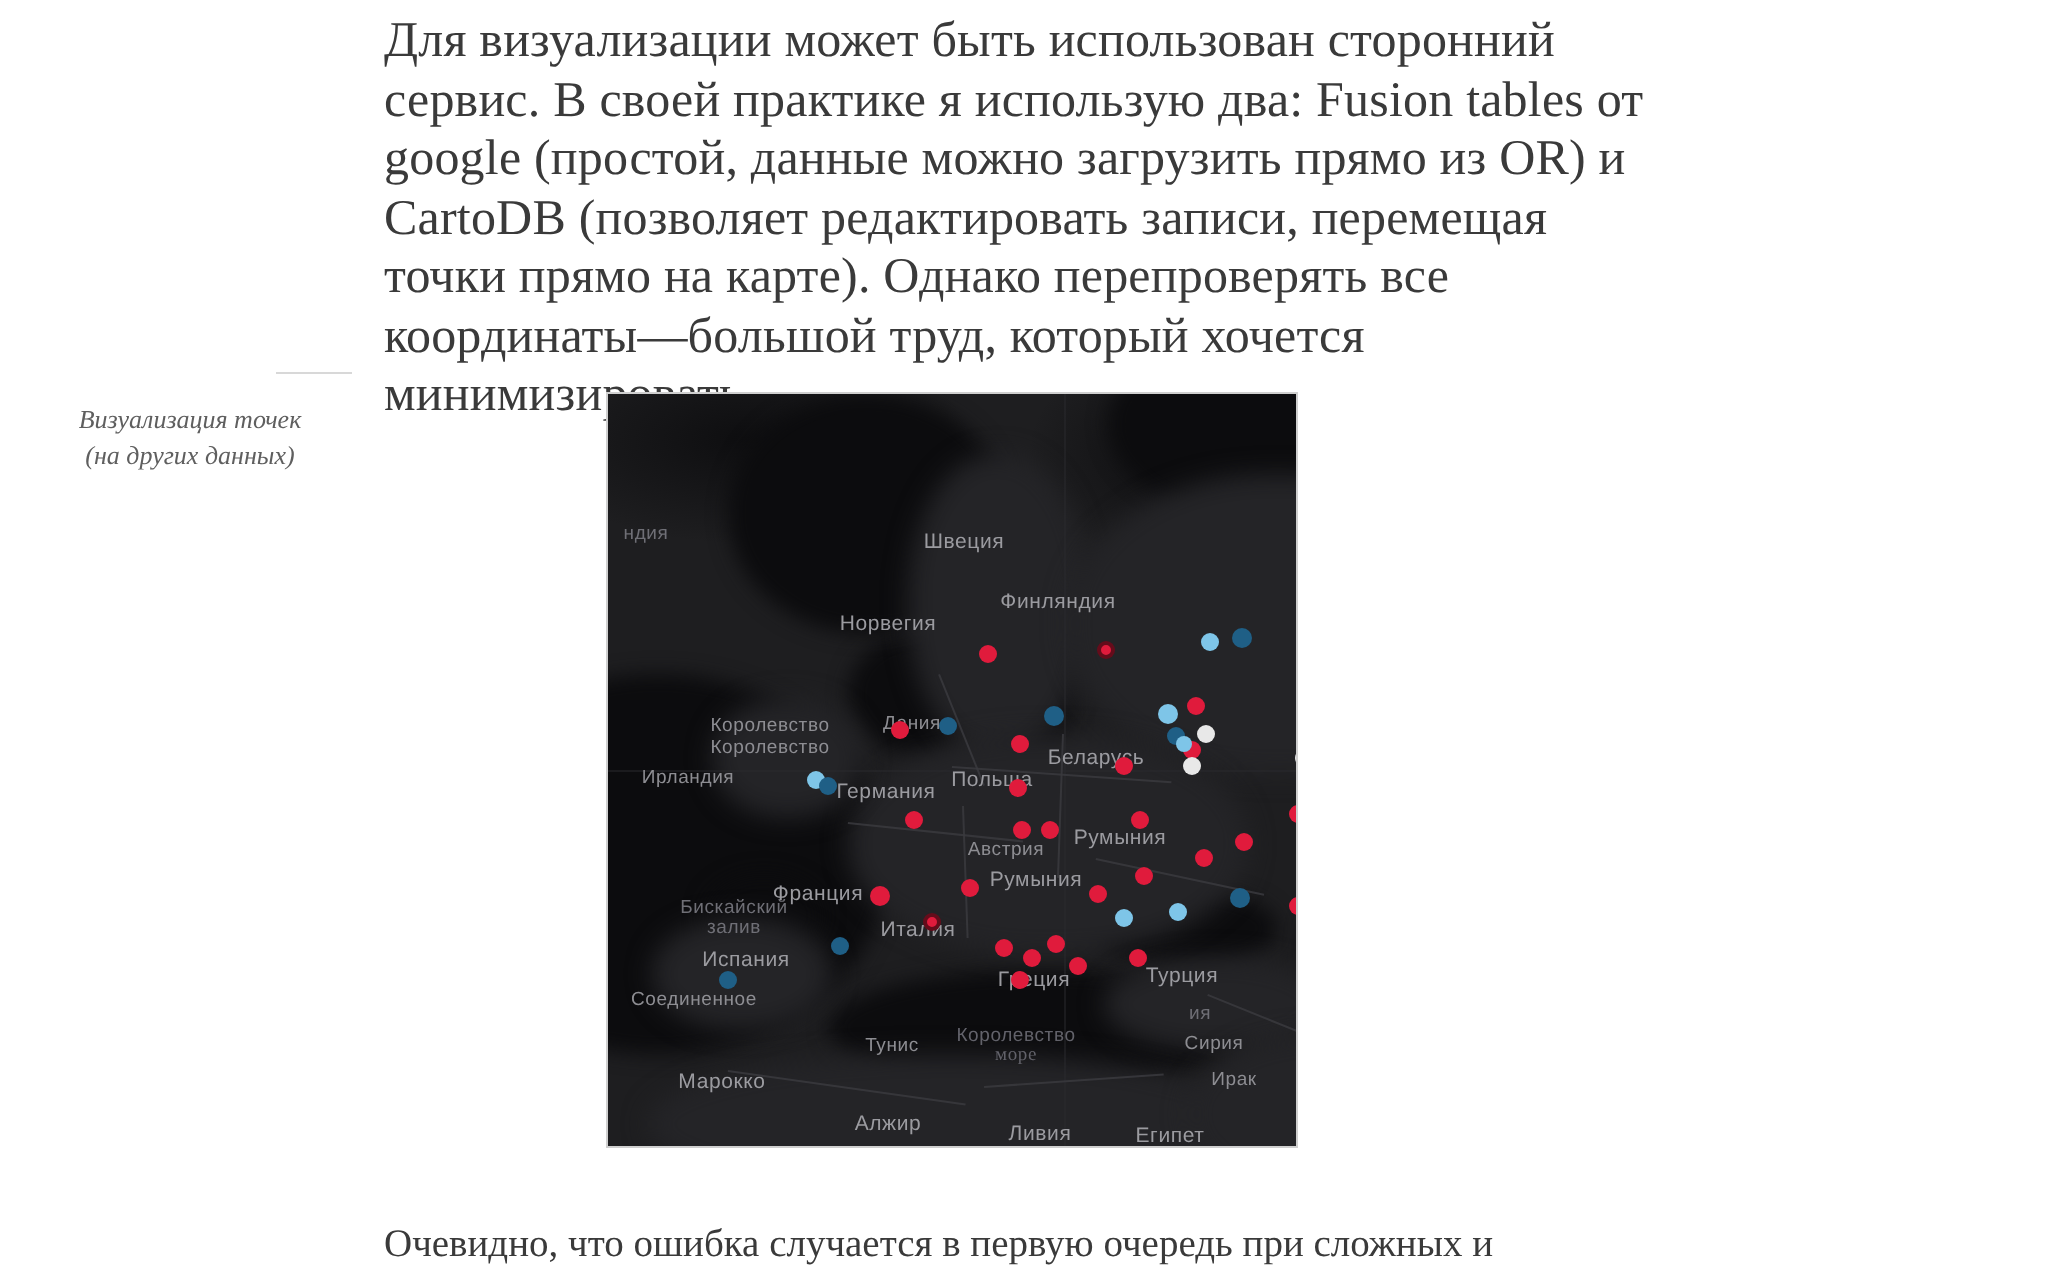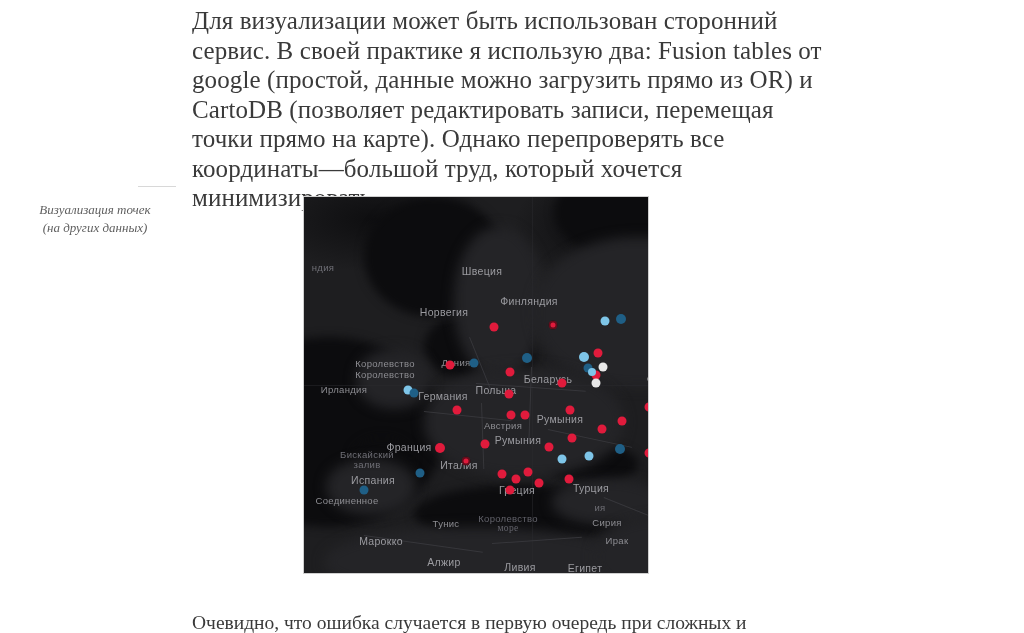--- a/index.html
+++ b/index.html
@@ -213,21 +213,21 @@
         <div class="map-label sea-label" style="left: 204px; top: 321px;">Королевство</div>
         <div class="map-label sea-label" style="left: 204px; top: 331px; font-family: Liberation Serif, serif;">море</div>
         <div class="map-label " style="left: 303px; top: 325px;">Сирия</div>
         <div class="map-label " style="left: 313px; top: 343px;">Ирак</div>
         <div class="map-label big" style="left: 375px; top: 341px;">Иран</div>
         <div class="map-label " style="left: 407px; top: 295px;">Узбе</div>
         <div class="map-label big" style="left: 384px; top: 313px;">Туркменист</div>
         <div class="map-label " style="left: 414px; top: 327px;">Аф</div>
         <div class="map-label dim" style="left: 296px; top: 310px;">ия</div>
         <div class="map-label " style="left: 142px; top: 326px;">Тунис</div>
-        <div class="map-label big" style="left: 77px; top: 344px; text-align: center;">Марокко</div>
+        <div class="map-label big" style="left: 57px; top: 344px; text-align: center;">Марокко</div>
         <div class="map-label big" style="left: 140px; top: 365px;">Алжир</div>
         <div class="map-label big" style="left: 216px; top: 370px;">Ливия</div>
         <div class="map-label big" style="left: 281px; top: 371px;">Египет</div>
       </div>
 
     <div id="marker-layer">
         <div class="marker" style="left: 190px; top: 130px; width: 9px; height: 9px; background: rgb(224, 27, 60);"></div>
         <div class="marker" style="left: 170px; top: 166px; width: 9px; height: 9px; background: rgb(31, 95, 134);"></div>
         <div class="marker ring" style="left: 249px; top: 128px; width: 9px; height: 9px; background: rgb(224, 27, 60);"></div>
         <div class="marker" style="left: 223px; top: 161px; width: 10px; height: 10px; background: rgb(31, 95, 134);"></div>

